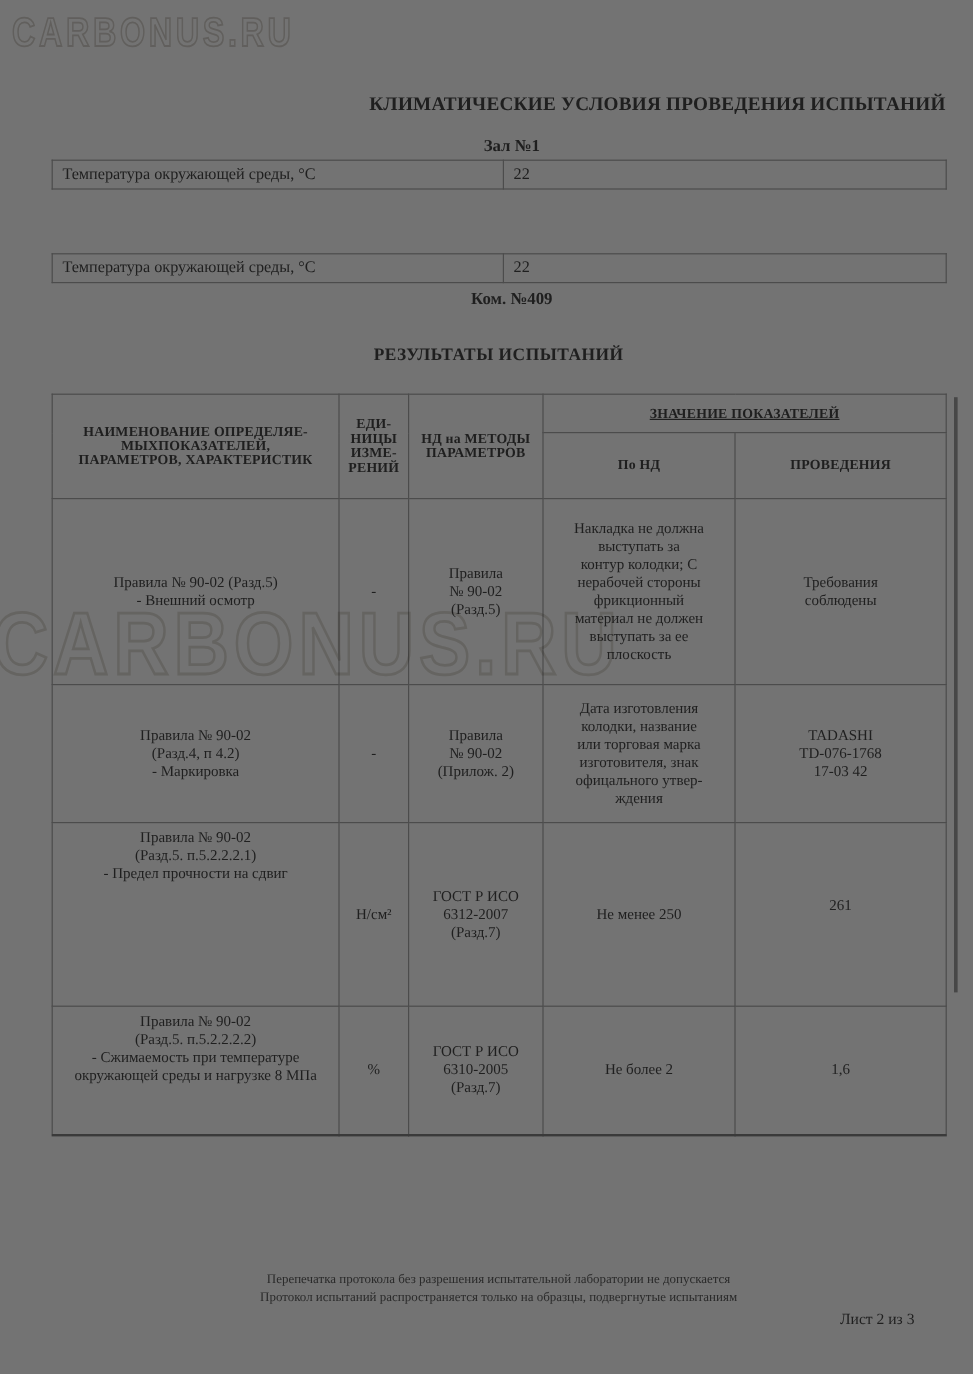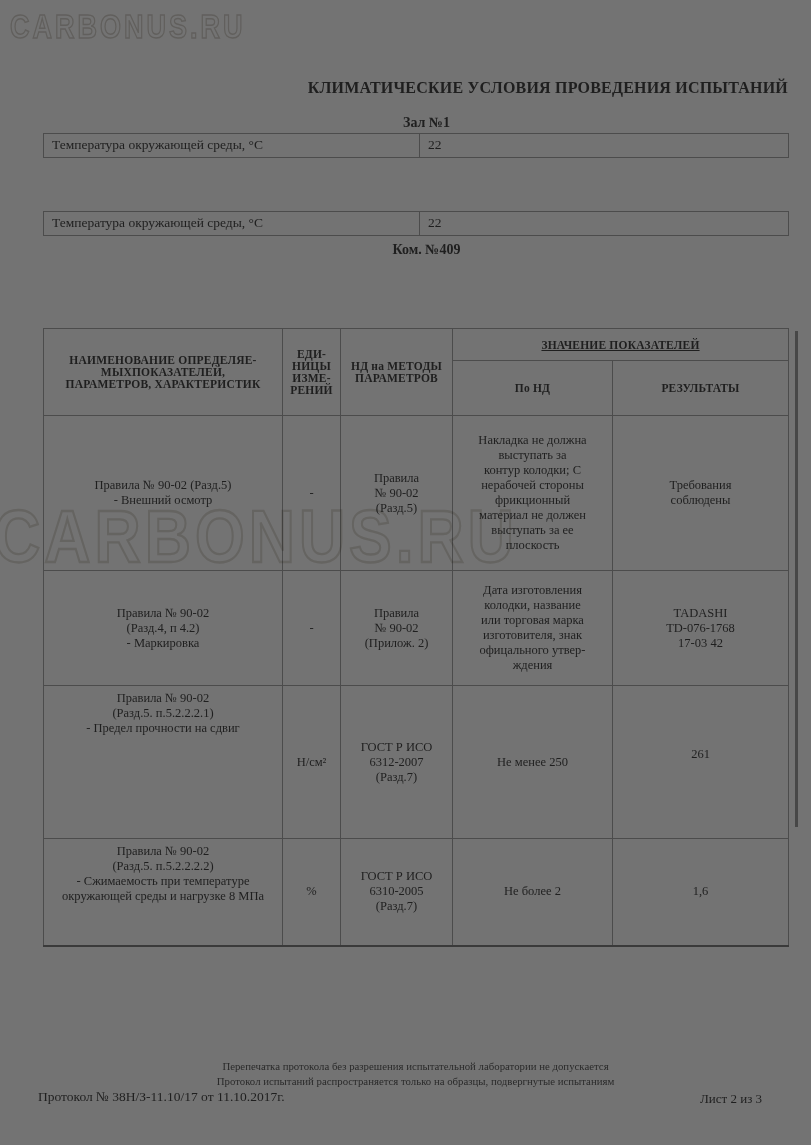--- a/index.html
+++ b/index.html
@@ -193,20 +193,21 @@
         <col class="c-value">
       </colgroup>
     <tbody>
         <tr>
       <td>Температура окружающей среды, °С</td>
       <td>22</td>
     </tr>
   </tbody>
     </table>
 
+  <div class="results-title">РЕЗУЛЬТАТЫ ИСПЫТАНИЙ</div>
 
   <table class="results">
     <colgroup>
       <col class="rc-name">
         <col class="rc-units">
         <col class="rc-method">
         <col class="rc-bynd">
         <col class="rc-actual">
     </colgroup>
     <tbody>
@@ -217,21 +218,21 @@
       <th rowspan="2">ЕДИ-
 НИЦЫ
 ИЗМЕ-
 РЕНИЙ</th>
       <th rowspan="2">НД на МЕТОДЫ
 ПАРАМЕТРОВ</th>
       <th colspan="2" class="group">ЗНАЧЕНИЕ ПОКАЗАТЕЛЕЙ</th>
     </tr>
     <tr class="hdr-sub">
       <th>По НД</th>
-      <th>РЕЗУЛЬТАТЫ</th>
+      <th>ПРОВЕДЕНИЯ</th>
     </tr>
 
     <tr class="r1">
       <td class="cell-name">Правила № 90-02 (Разд.5)
 - Внешний осмотр</td>
       <td class="cell-units">-</td>
       <td class="cell-method">Правила
 № 90-02
 (Разд.5)</td>
       <td class="cell-bynd">Накладка не должна
@@ -285,16 +286,15 @@
       <td class="cell-bynd">Не более 2</td>
       <td class="cell-actual">1,6</td>
     </tr>
   </tbody>
     </table>
 
   <div class="scan-line"></div>
 
   <div class="footer-note note-2">Протокол испытаний распространяется только на образцы, подвергнутые испытаниям</div>
   <div class="footer-note note-1">Перепечатка протокола без разрешения испытательной лаборатории не допускается</div>
-  <div class="footer-protocol">Протокол № 38Н/З-11.10/17 от 11.10.2017г.</div>
   <div class="footer-sheet">Лист 2 из 3</div>
 
 </div>
 
 </body></html>

